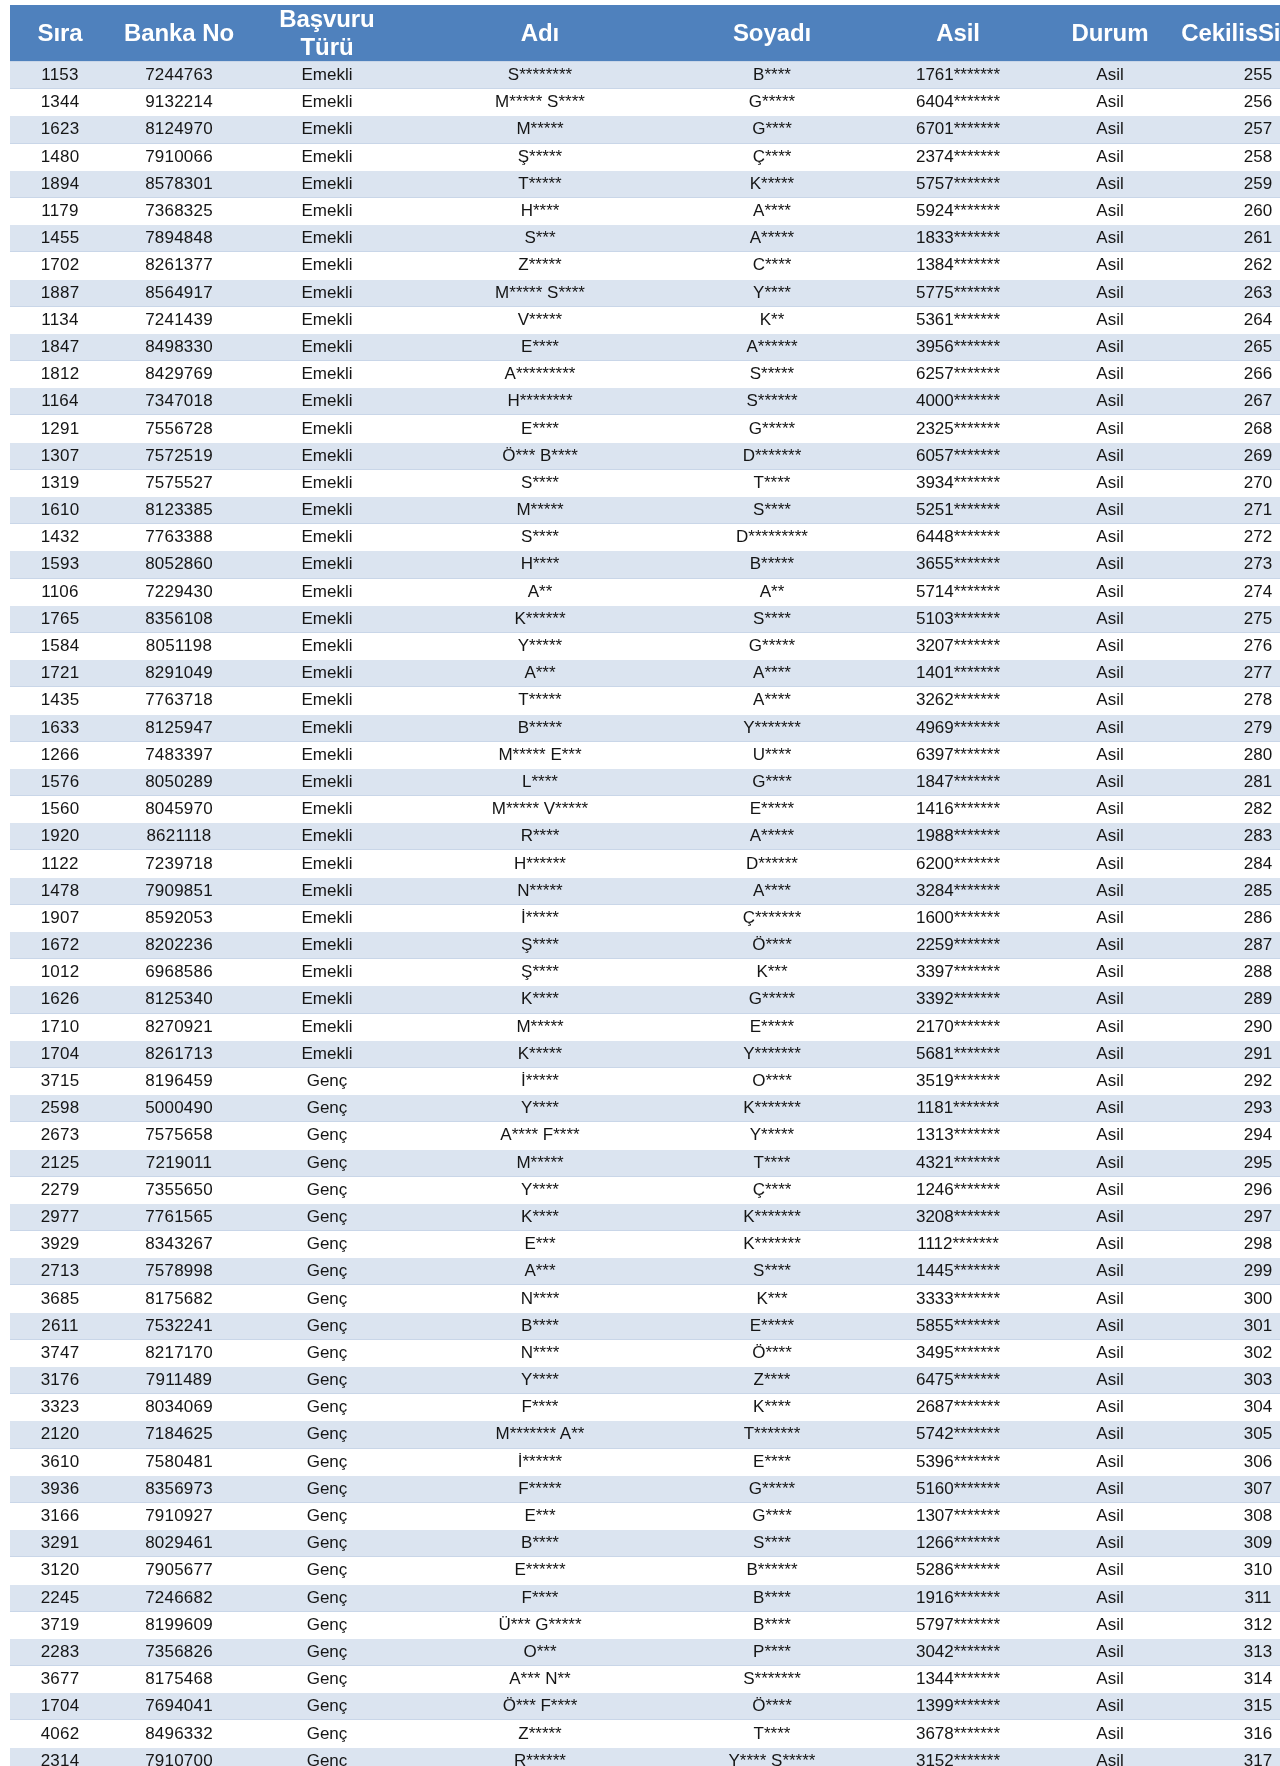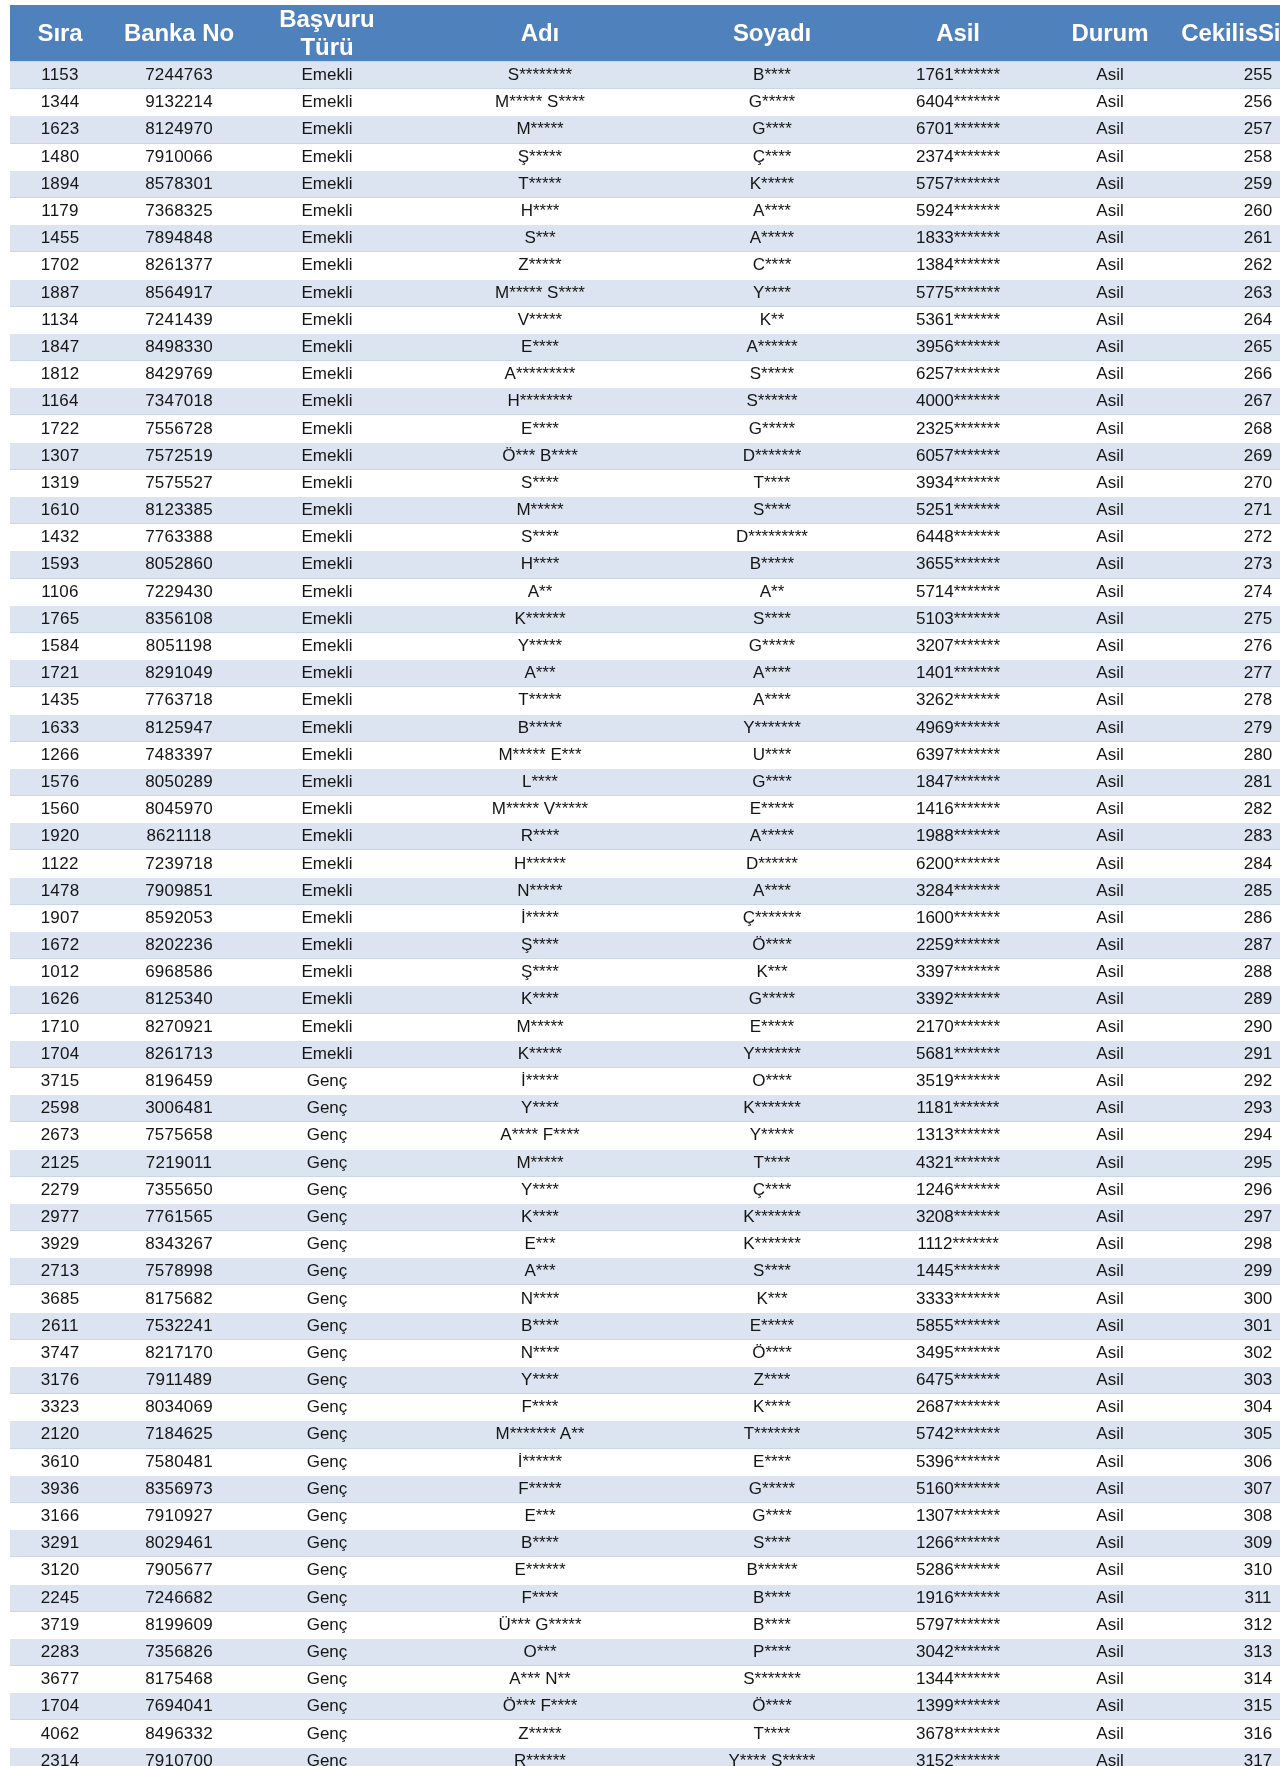--- a/index.html
+++ b/index.html
@@ -217,21 +217,21 @@
           <td class="col-sira">1164</td>
           <td class="col-banka">7347018</td>
           <td class="col-basvuru">Emekli</td>
           <td class="col-adi">H********</td>
           <td class="col-soyadi">S******</td>
           <td class="col-tckn">4000*******</td>
           <td class="col-durum">Asil</td>
           <td class="col-cekilis">267</td>
         </tr>
         <tr class="band-even">
-          <td class="col-sira">1722</td>
+          <td class="col-sira">1291</td>
           <td class="col-banka">7556728</td>
           <td class="col-basvuru">Emekli</td>
           <td class="col-adi">E****</td>
           <td class="col-soyadi">G*****</td>
           <td class="col-tckn">2325*******</td>
           <td class="col-durum">Asil</td>
           <td class="col-cekilis">268</td>
         </tr>
         <tr class="band-odd">
           <td class="col-sira">1307</td>
@@ -468,21 +468,21 @@
           <td class="col-banka">8196459</td>
           <td class="col-basvuru">Genç</td>
           <td class="col-adi">İ*****</td>
           <td class="col-soyadi">O****</td>
           <td class="col-tckn">3519*******</td>
           <td class="col-durum">Asil</td>
           <td class="col-cekilis">292</td>
         </tr>
         <tr class="band-odd">
           <td class="col-sira">2598</td>
-          <td class="col-banka">3006481</td>
+          <td class="col-banka">5000490</td>
           <td class="col-basvuru">Genç</td>
           <td class="col-adi">Y****</td>
           <td class="col-soyadi">K*******</td>
           <td class="col-tckn">1181*******</td>
           <td class="col-durum">Asil</td>
           <td class="col-cekilis">293</td>
         </tr>
         <tr class="band-even">
           <td class="col-sira">2673</td>
           <td class="col-banka">7575658</td>

